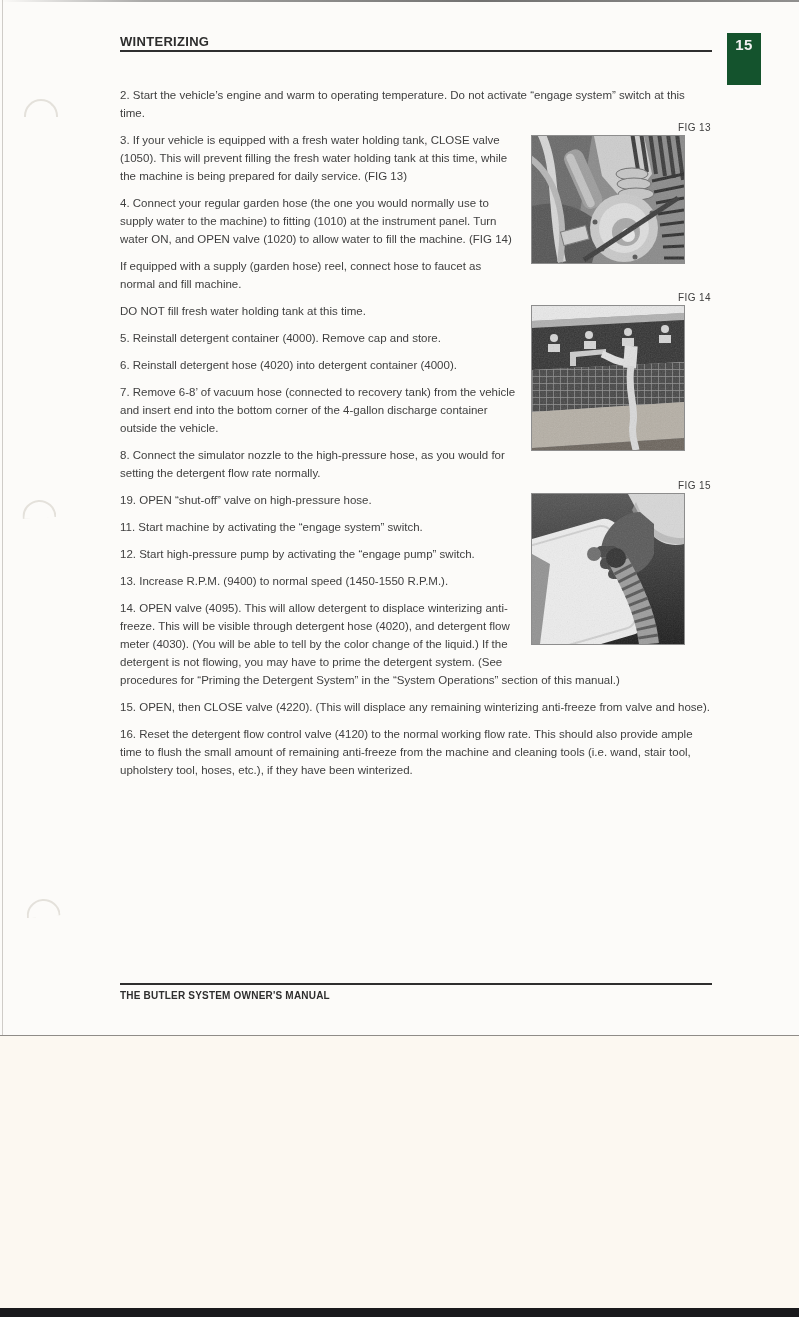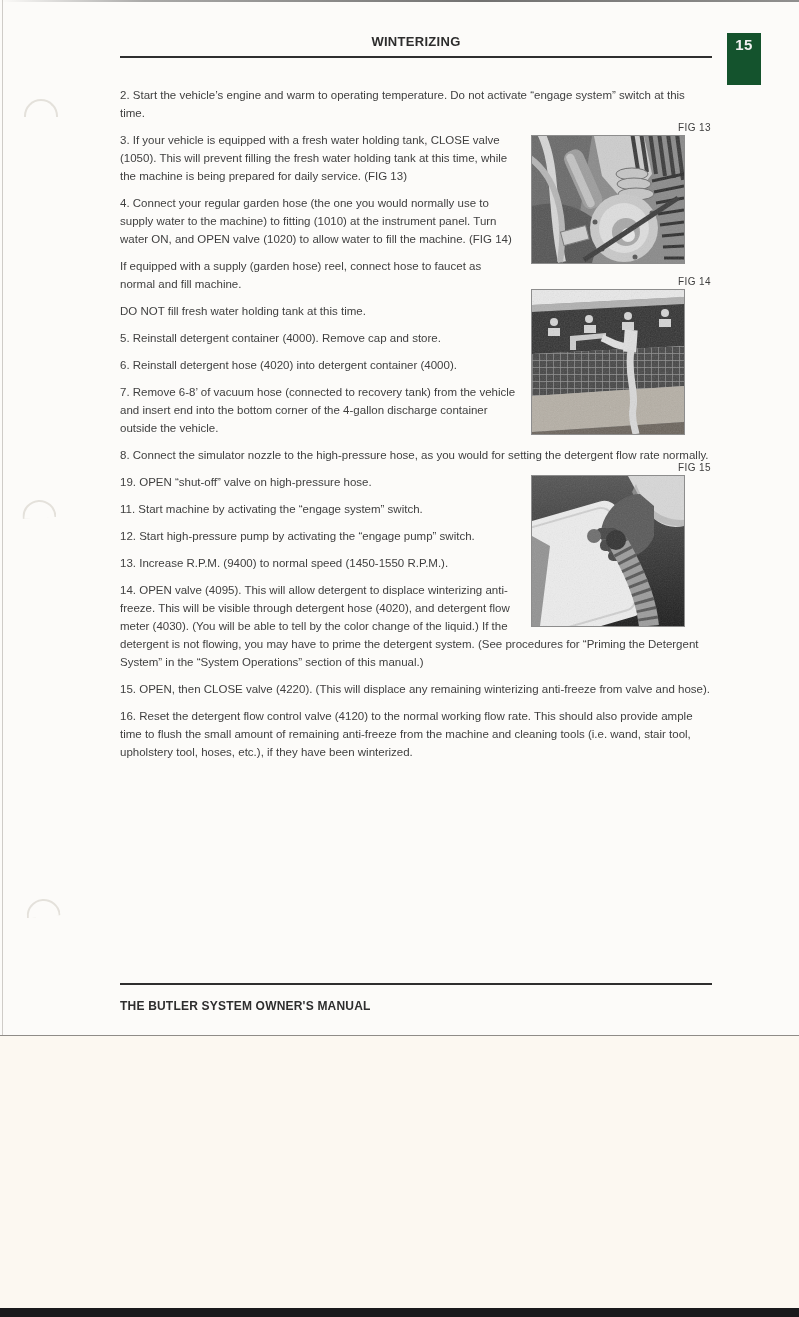--- a/index.html
+++ b/index.html
@@ -9,46 +9,46 @@
          border-bottom:1px solid #8f8c88;box-sizing:border-box;}
   .top-edge{position:absolute;top:0;left:0;width:100%;height:2px;
         background:linear-gradient(to right,rgba(70,70,70,0) 0%,rgba(70,70,70,.45) 18%,rgba(55,55,55,.7) 60%,rgba(55,55,55,.55) 100%);}
   .left-edge{position:absolute;top:0;left:2px;width:1px;height:1035px;background:rgba(140,135,128,.4);}
   .punch{position:absolute;width:34px;height:18px;border:2px solid #e4e1db;border-bottom:none;
          border-radius:17px 17px 0 0;box-sizing:border-box;}
   .punch-1{left:24px;top:99px;}
   .punch-2{left:22px;top:500px;transform:rotate(-3deg);}
   .punch-3{left:26px;top:899px;transform:rotate(-5deg);}
 
-  .header{position:absolute;left:120px;top:34px;width:592px;text-align:center;
-          border-bottom:2px solid #2f2f2f;padding-bottom:6px;box-sizing:content-box;
+  .header{position:absolute;left:120px;top:34px;width:592px;text-align:left;
+          border-bottom:2px solid #2f2f2f;box-sizing:content-box;
           font-weight:bold;font-size:13px;letter-spacing:.3px;color:#2d2d2d;line-height:16px;}
   .page-num{position:absolute;left:727px;top:33px;width:34px;height:52px;background:#14532d;
           color:#f2f2f2;font-weight:bold;font-size:15px;text-align:center;padding-top:3px;
           box-sizing:border-box;letter-spacing:.5px;line-height:18px;}
 
   .content{position:absolute;left:120px;top:86px;width:592px;color:#3f3f3f;
            font-size:11.5px;line-height:18px;}
   .title{font-size:15px;line-height:18px;font-weight:bold;color:#2b2b2b;
          margin:7px 0 13px;letter-spacing:.2px;}
   .p{margin:0 0 9px;}
   .w442{max-width:442px;}
   .p strong{font-weight:bold;color:#383838;}
 
   figure{margin:0;padding:0;}
-  .fig{float:right;clear:right;width:180px;margin:0 0 8px 14px;}
+  .fig{float:right;clear:right;width:180px;margin:0 0 24px 14px;}
   .figlabel{font-size:10px;color:#3d3d3d;text-align:right;line-height:14px;
             margin:0 1px 1px 0;letter-spacing:.4px;}
   .fig svg{display:block;width:152px;outline:1px solid #8d8d8d;background:#9a9a9a;}
   .fig-13{margin-top:-10px;}
   .fig-14{margin-top:4px;}
   .fig-15{margin-top:-12px;}
 
   .footer{position:absolute;left:120px;top:983px;width:592px;border-top:2px solid #2e2e2e;
-          padding-top:14px;font-size:12px;font-weight:bold;letter-spacing:.2px;color:#2e2e2e;}
+          padding-top:5px;font-size:10px;font-weight:bold;letter-spacing:.2px;color:#2e2e2e;}
   .below-sheet{position:absolute;top:1036px;left:0;width:799px;height:272px;background:#fcf8f1;}
   .bottom-strip{position:absolute;left:0;bottom:0;width:799px;height:9px;background:#1a1a1c;}
 </style>
 </head>
 <body>
 
 <div class="scan">
   <div class="sheet">
     <div class="punch punch-1"></div>
     <div class="punch punch-2"></div>

